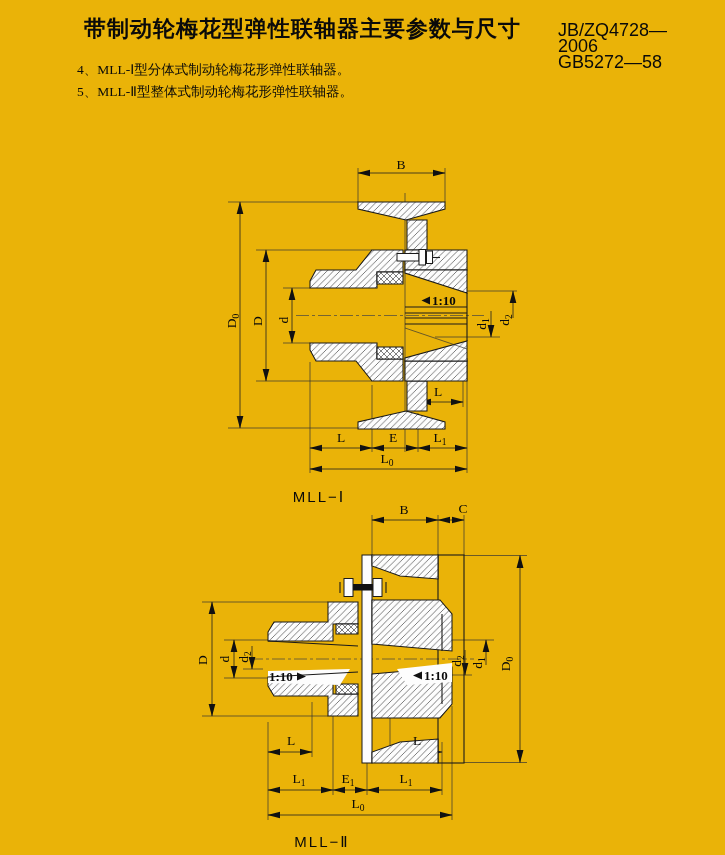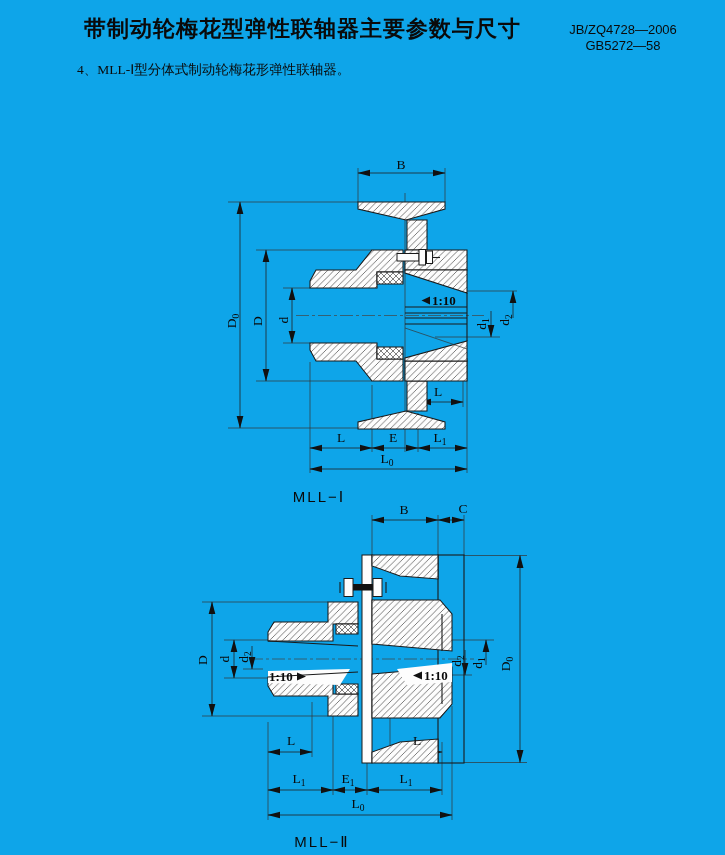--- a/index.html
+++ b/index.html
@@ -1,21 +1,21 @@
 <!DOCTYPE html>
 <html><head>
 <meta charset="utf-8">
 <style>
   html,body{margin:0;padding:0;background:#9a9a9a;}
-  .page{position:relative;width:725px;height:855px;background:#0ea5e9;overflow:hidden;
+  .page{position:relative;width:725px;height:855px;background:#eab308;overflow:hidden;
         font-family:"Liberation Serif",serif;color:#0a0a0a;}
   .title{position:absolute;left:84px;top:14px;font-size:22px;font-weight:bold;
          letter-spacing:1px;white-space:nowrap;}
-  .standards{position:absolute;left:558px;top:22px;width:130px;text-align:center;
-             font-family:"Liberation Sans",sans-serif;font-size:13px;line-height:16px;}
+  .standards{position:absolute;left:558px;top:22px;width:130px;text-align:left;
+             font-family:"Liberation Sans",sans-serif;font-size:18px;line-height:16px;}
   .notes{position:absolute;left:77px;top:59px;font-size:13.5px;line-height:22px;}
   .fig{position:absolute;}
   
   .e  {stroke:#1a1a1a;stroke-width:1.1;fill:none;stroke-linejoin:miter;}
   .ew {stroke:#1a1a1a;stroke-width:1;fill:#fdfdfd;}
   .eh {stroke:#1a1a1a;stroke-width:1.05;stroke-linejoin:miter;}
   .tn {stroke:#333;stroke-width:.7;fill:none;}
   .dl {stroke:#222;stroke-width:.8;fill:none;}
   .cl {stroke:#444;stroke-width:.7;fill:none;stroke-dasharray:13 3 3 3;}
   .msk{fill:#fdfdfd;stroke:none;}
@@ -32,20 +32,21 @@
 
   <div class="title">带制动轮梅花型弹性联轴器主要参数与尺寸</div>
 
   <div class="standards">
     <div>JB/ZQ4728—2006</div>
     <div>GB5272—58</div>
   </div>
 
   <div class="notes">
     <div>4、MLL-Ⅰ型分体式制动轮梅花形弹性联轴器。</div>
+    <div>5、MLL-Ⅱ型整体式制动轮梅花形弹性联轴器。</div>
   </div>
 
   <svg class="fig" style="left:222px;top:125px;width:308px;height:385px" viewBox="222 125 308 385" xmlns="http://www.w3.org/2000/svg">
     <defs>
       <marker id="a1" viewBox="0 0 12 8" refX="11.5" refY="4" markerWidth="13" markerHeight="9" markerUnits="userSpaceOnUse" orient="auto-start-reverse">
         <path d="M0,0.8 L12,4 L0,7.2 Z" fill="#111"></path>
       </marker>
       <pattern id="h1" patternUnits="userSpaceOnUse" width="6.5" height="6.5">
         <rect width="6.5" height="6.5" fill="#fdfdfd"></rect>
         <path d="M-1.5,1.5 L1.5,-1.5 M0,6.5 L6.5,0 M5,8 L8,5" stroke="#2a2a2a" stroke-width=".6"></path>

